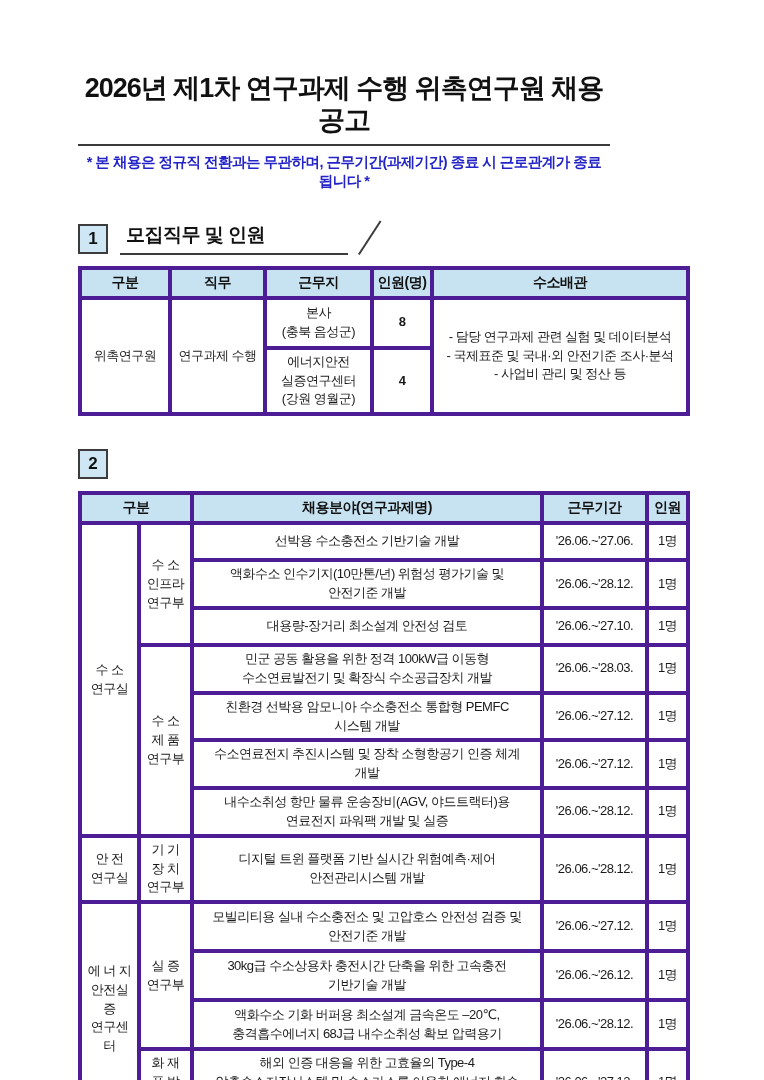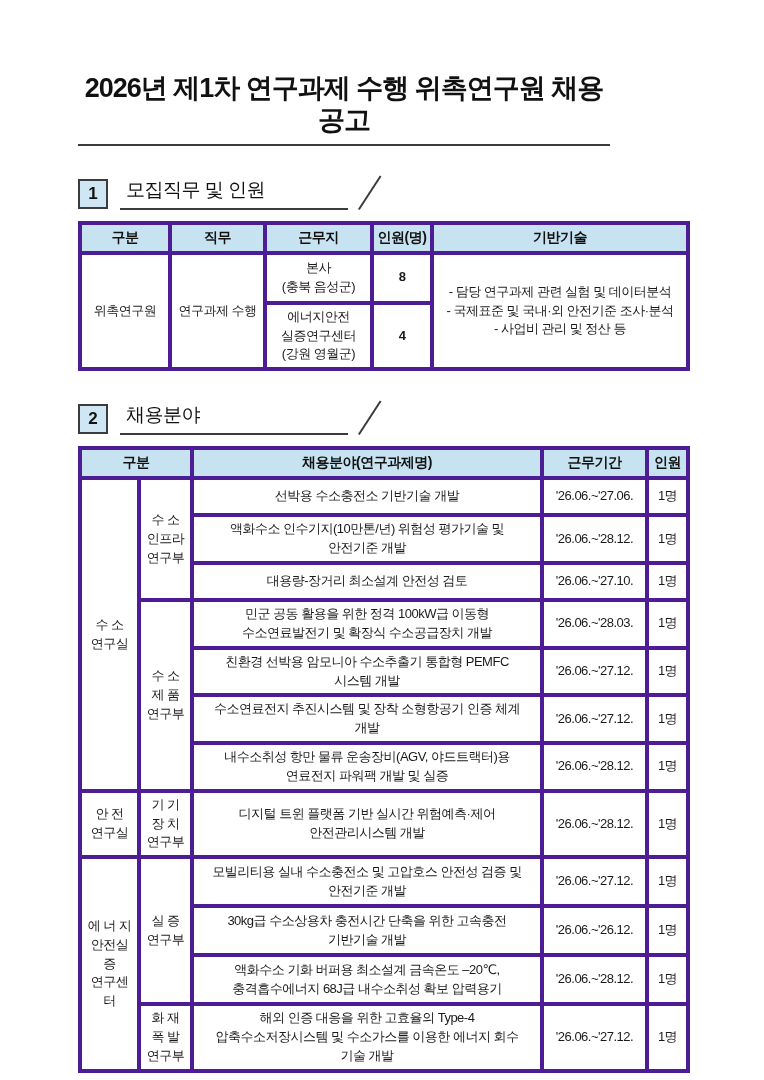--- a/index.html
+++ b/index.html
@@ -23,21 +23,21 @@
 
   
   .sec { display:flex; align-items:flex-end; margin-top:26px; height:38px; position:relative; }
   .num-box {
     width:30px; height:30px; border:2px solid #3c3c3c; background:#cfe7f4;
     display:flex; align-items:center; justify-content:center;
     font-size:17px; font-weight:bold; color:#111; margin-bottom:1px;
   }
   .sec-line {
     margin-left:12px; width:228px; border-bottom:2px solid #3c3c3c;
-    padding:0 0 5px 6px; font-size:19px; font-weight:normal; letter-spacing:-0.5px;
+    padding:0 0 5px 6px; font-size:19px; font-weight:bold; letter-spacing:-0.5px;
     color:#111; position:relative;
   }
   .sec-slash {
     position:absolute; right:-12px; bottom:-1px; width:2px; height:40px;
     background:#3c3c3c; transform:rotate(33deg); transform-origin:bottom left;
   }
 
   
   table { border-collapse:collapse; table-layout:fixed; width:608px; margin-top:11px; }
   .tbl { border-top:2.5px solid #3a3a3a; border-bottom:2.5px solid #3a3a3a; }
@@ -56,41 +56,42 @@
   .h-r1 { height:37px; } .h-r2 { height:44px; } .h-r3 { height:49px; } .h-r4 { height:64px; }
   .t1-r1 { height:50px; } .t1-r2 { height:64px; }
 </style>
 </head>
 <body>
 
 <div class="doc">
 
   <div class="title">2026년 제1차 연구과제 수행 위촉연구원 채용공고</div>
   <hr class="title-rule">
+  <div class="subtitle">* 본 채용은 정규직 전환과는 무관하며, 근무기간(과제기간) 종료 시 근로관계가 종료 됩니다 *</div>
 
   <div class="sec">
     <div class="num-box">1</div>
     <div class="sec-line"><span>모집직무 및 인원</span><span class="sec-slash"></span></div>
   </div>
 
   <table class="tbl">
     <colgroup>
       <col style="width:90px">
         <col style="width:95px">
         <col style="width:107px">
         <col style="width:60px">
         <col style="width:256px">
     </colgroup>
     <tbody>
         <tr>
       <th>구분</th>
       <th>직무</th>
       <th>근무지</th>
       <th>인원(명)</th>
-      <th>기반기술</th>
+      <th>수소배관</th>
     </tr>
     <tr class="t1-r1">
       <td rowspan="2">위촉연구원</td>
       <td rowspan="2">연구과제 수행</td>
       <td>본사
 (충북 음성군)</td>
       <td class="count-bold">8</td>
       <td rowspan="2" class="tasks-cell">- 담당 연구과제 관련 실험 및 데이터분석
 - 국제표준 및 국내·외 안전기준 조사·분석
 - 사업비 관리 및 정산 등</td>
@@ -99,21 +100,20 @@
       <td>에너지안전
 실증연구센터
 (강원 영월군)</td>
       <td class="count-bold">4</td>
     </tr>
   </tbody>
     </table>
 
   <div class="sec">
     <div class="num-box">2</div>
-    <div class="sec-line"><span>채용분야</span><span class="sec-slash"></span></div>
   </div>
 
   <table class="tbl">
     <colgroup>
       <col style="width:59px">
         <col style="width:53px">
         <col style="width:350px">
         <col style="width:105px">
         <col style="width:41px">
     </colgroup>
@@ -149,21 +149,21 @@
     <tr class="h-r2">
       <td rowspan="4">수 소
 제 품
 연구부</td>
       <td>민군 공동 활용을 위한 정격 100kW급 이동형
 수소연료발전기 및 확장식 수소공급장치 개발</td>
       <td class="period-cell">'26.06.~'28.03.</td>
       <td>1명</td>
     </tr>
     <tr class="h-r2">
-      <td>친환경 선박용 암모니아 수소추출기 통합형 PEMFC
+      <td>친환경 선박용 암모니아 수소충전소 통합형 PEMFC
 시스템 개발</td>
       <td class="period-cell">'26.06.~'27.12.</td>
       <td>1명</td>
     </tr>
     <tr class="h-r2">
       <td>수소연료전지 추진시스템 및 장착 소형항공기 인증 체계
 개발</td>
       <td class="period-cell">'26.06.~'27.12.</td>
       <td>1명</td>
     </tr>

